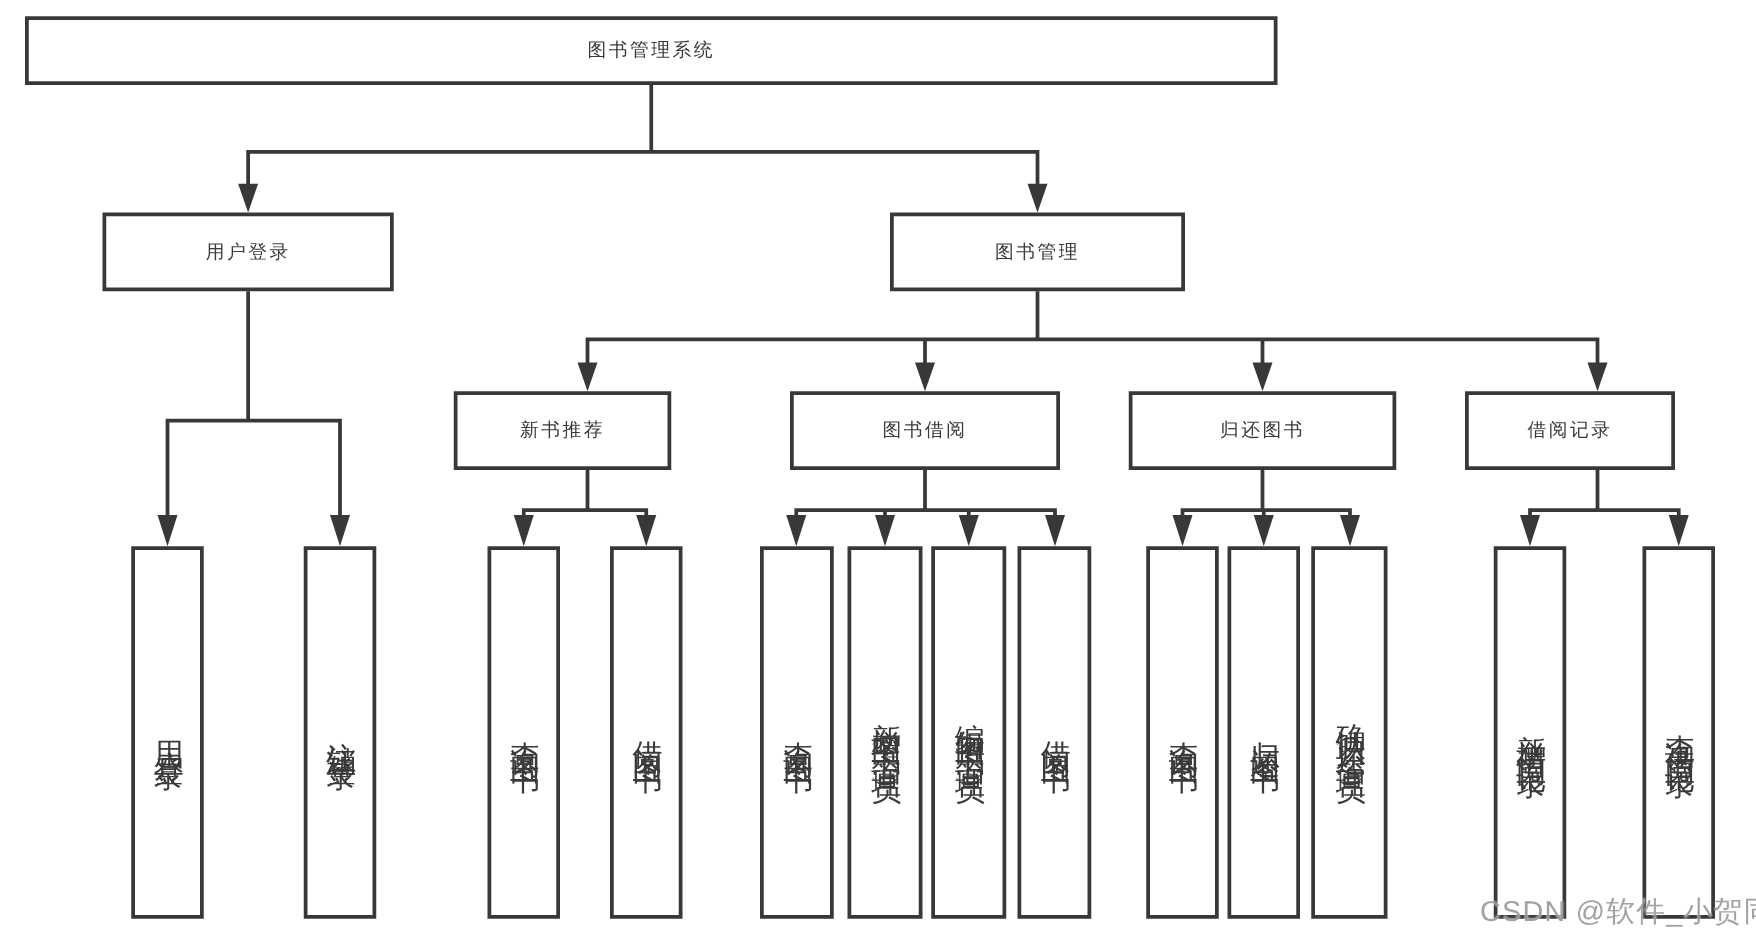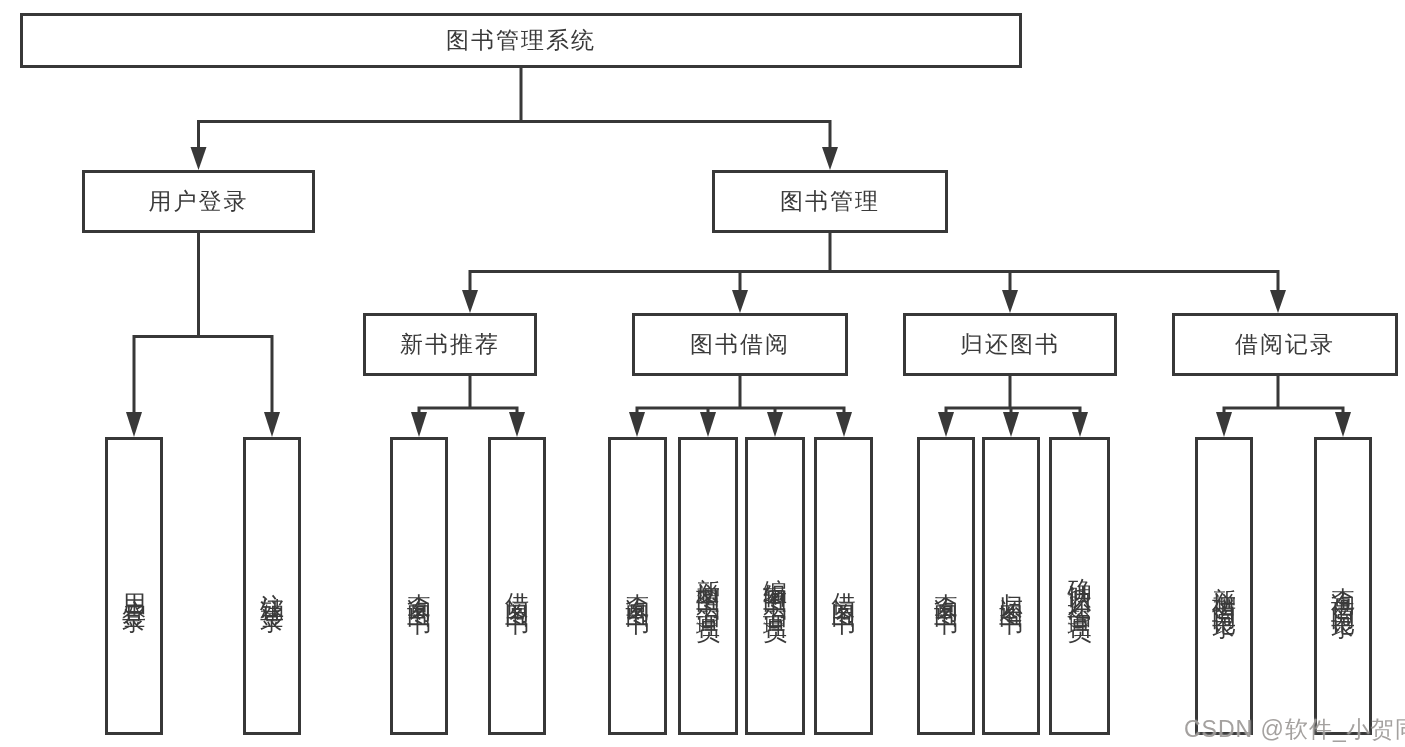--- a/index.html
+++ b/index.html
@@ -6,35 +6,35 @@
   .canvas{
     position:relative;width:1405px;height:747px;background:#ffffff;overflow:hidden;
     font-family:"Liberation Sans", sans-serif;color:#3a3a3a;
   }
   svg.connectors{position:absolute;left:0;top:0;}
   .box{
     position:absolute;box-sizing:border-box;background:#ffffff;
     border:3px solid #383838;display:flex;align-items:center;justify-content:center;
     text-align:center;
   }
-  .hbox{font-size:23px;letter-spacing:2px;}
+  .hbox{font-size:15px;letter-spacing:2px;}
   .vbox{
     writing-mode:vertical-rl;text-orientation:mixed;
     font-size:24px;letter-spacing:6px;line-height:1;
   }
   
   #root-box{left:20px;top:13px;width:1002px;height:55px;}
   
   #lv2-user{left:82px;top:170px;width:233px;height:63px;}
   #lv2-book{left:712px;top:170px;width:236px;height:63px;}
   
   #lv3-new{left:363px;top:313px;width:174px;height:63px;}
   #lv3-borrow{left:632px;top:313px;width:216px;height:63px;}
   #lv3-current{left:903px;top:313px;width:214px;height:63px;}
-  #lv3-records{left:1172px;top:313px;width:226px;height:63px;justify-content:center;}
+  #lv3-records{left:1172px;top:313px;width:168px;height:63px;justify-content:center;}
   
   .leaf{top:437px;width:58px;height:298px;}
   #leaf-0{left:105px;}
   #leaf-1{left:243px;}
   #leaf-2{left:390px;}
   #leaf-3{left:488px;}
   #leaf-4{left:608px;width:59px;}
   #leaf-5{left:678px;width:60px;}
   #leaf-6{left:745px;width:60px;}
   #leaf-7{left:814px;width:59px;}

